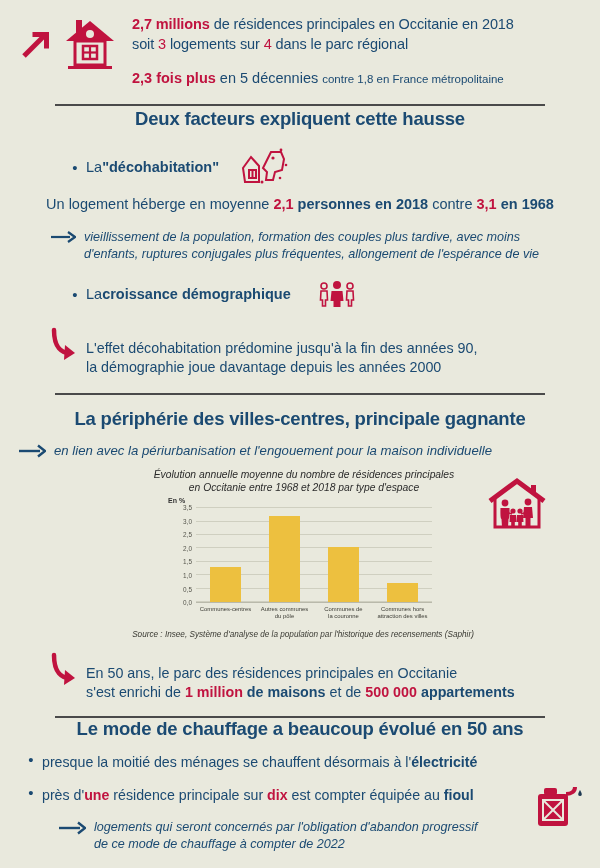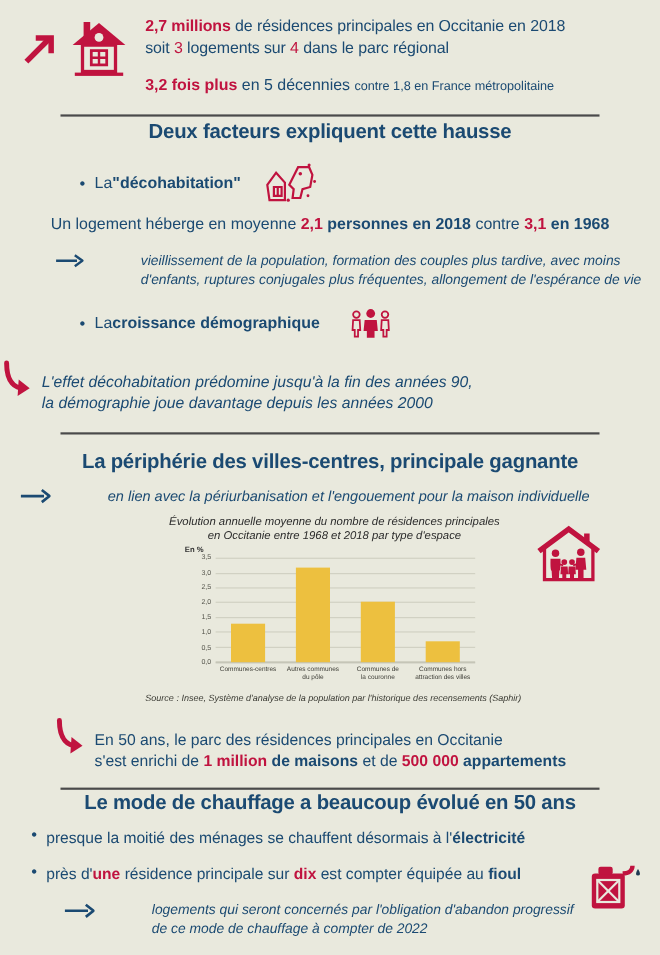--- a/index.html
+++ b/index.html
@@ -81,21 +81,20 @@
     line-height: 1;
   }
 
   
   .arrow-note {
     display: flex;
     align-items: flex-start;
     font-style: italic;
     font-size: 12.6px;
     line-height: 17px;
-    gap: 44px;
   }
   .arrow-note .arrow-glyph {
     flex: 0 0 auto;
     margin-right: 8px;
     margin-top: 1px;
   }
 
   
   .curve-note {
     display: flex;
@@ -255,21 +254,21 @@
       </span>
     </div>
     <div class="header-text">
       <div class="hdr-line1">
         <span class="red b">2,7 millions</span><span class="navy"> de résidences principales en Occitanie en 2018</span>
       </div>
       <div class="hdr-line1">
         <span class="navy">soit </span><span class="red">3</span><span class="navy"> logements sur </span><span class="red">4</span><span class="navy"> dans le parc régional</span>
       </div>
       <div class="hdr-line2">
-        <span class="red b">3,2 fois plus</span><span class="navy"> en 5 décennies</span><span class="navy hdr-small" style="margin-left:4px">contre 1,8 en France métropolitaine</span>
+        <span class="red b">2,3 fois plus</span><span class="navy"> en 5 décennies</span><span class="navy hdr-small" style="margin-left:4px">contre 1,8 en France métropolitaine</span>
       </div>
     </div>
   </div>
 
   <div class="divider" style="margin-top:15px"></div>
 
   <div style="margin-top:2px" class="section-title">Deux facteurs expliquent cette hausse</div>
 
   <div class="bullet-row" style="margin-top:16px; padding-left:68px;">
     <span class="bullet-dot navy">•</span>
@@ -320,21 +319,21 @@
           <path d="M4 11 L10 11 L10.5 20 L8.5 20 L8.5 26 L5.5 26 L5.5 20 L3.5 20 Z"></path>
           <circle cx="33" cy="6" r="3"></circle>
           <path d="M30 11 L36 11 L36.5 20 L34.5 20 L34.5 26 L31.5 26 L31.5 20 L29.5 20 Z"></path>
         </g>
         <circle cx="20" cy="5" r="4" fill="#c0133f"></circle>
         <path d="M14.5 11 L25.5 11 L26.5 21 L23.5 21 L23.5 27 L16.5 27 L16.5 21 L13.5 21 Z" fill="#c0133f"></path>
       </svg>
     </span>
   </div>
 
-  <div class="curve-note navy" style="margin-top:18px; font-style:italic;">
+  <div class="curve-note navy" style="margin-top:18px; padding-left:48px;">
     <span class="curve-glyph">
       <svg width="30" height="38" viewBox="0 0 30 38">
         <path d="M6 4 C6 22, 14 27, 22 27" stroke="#c0133f" stroke-width="4.5" fill="none" stroke-linecap="round"></path>
         <path d="M17 19 L27 27 L16 34 Z" fill="#c0133f"></path>
       </svg>
     </span>
     <span style="padding-top:13px">
       <span>L'effet décohabitation prédomine jusqu'à la fin des années 90,</span><br>
       <span>la démographie joue davantage depuis les années 2000</span>
     </span>

